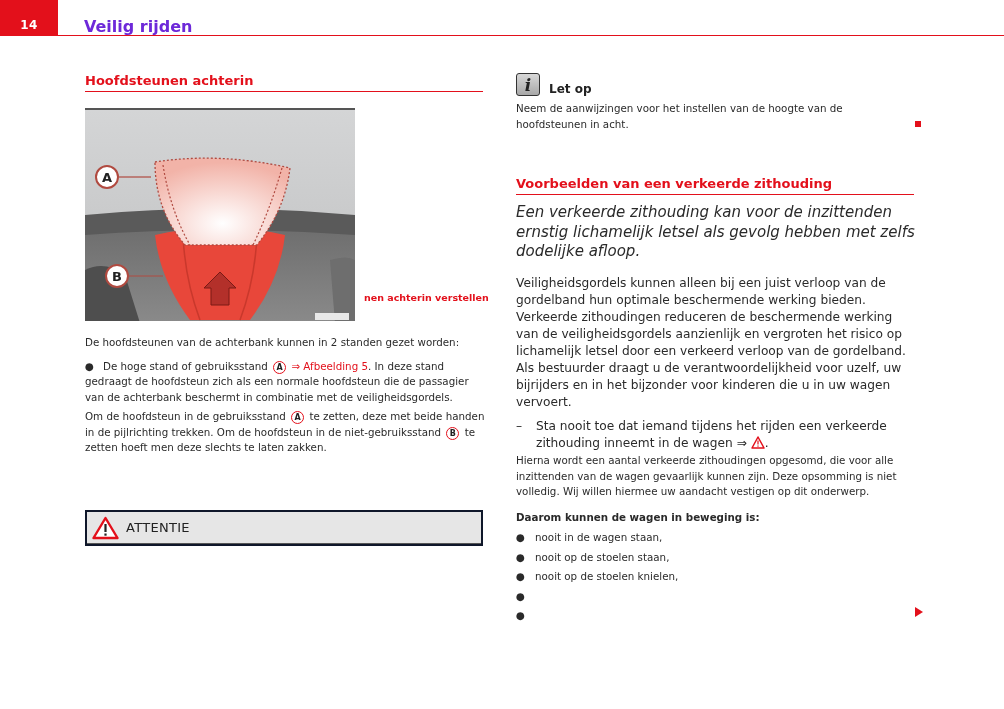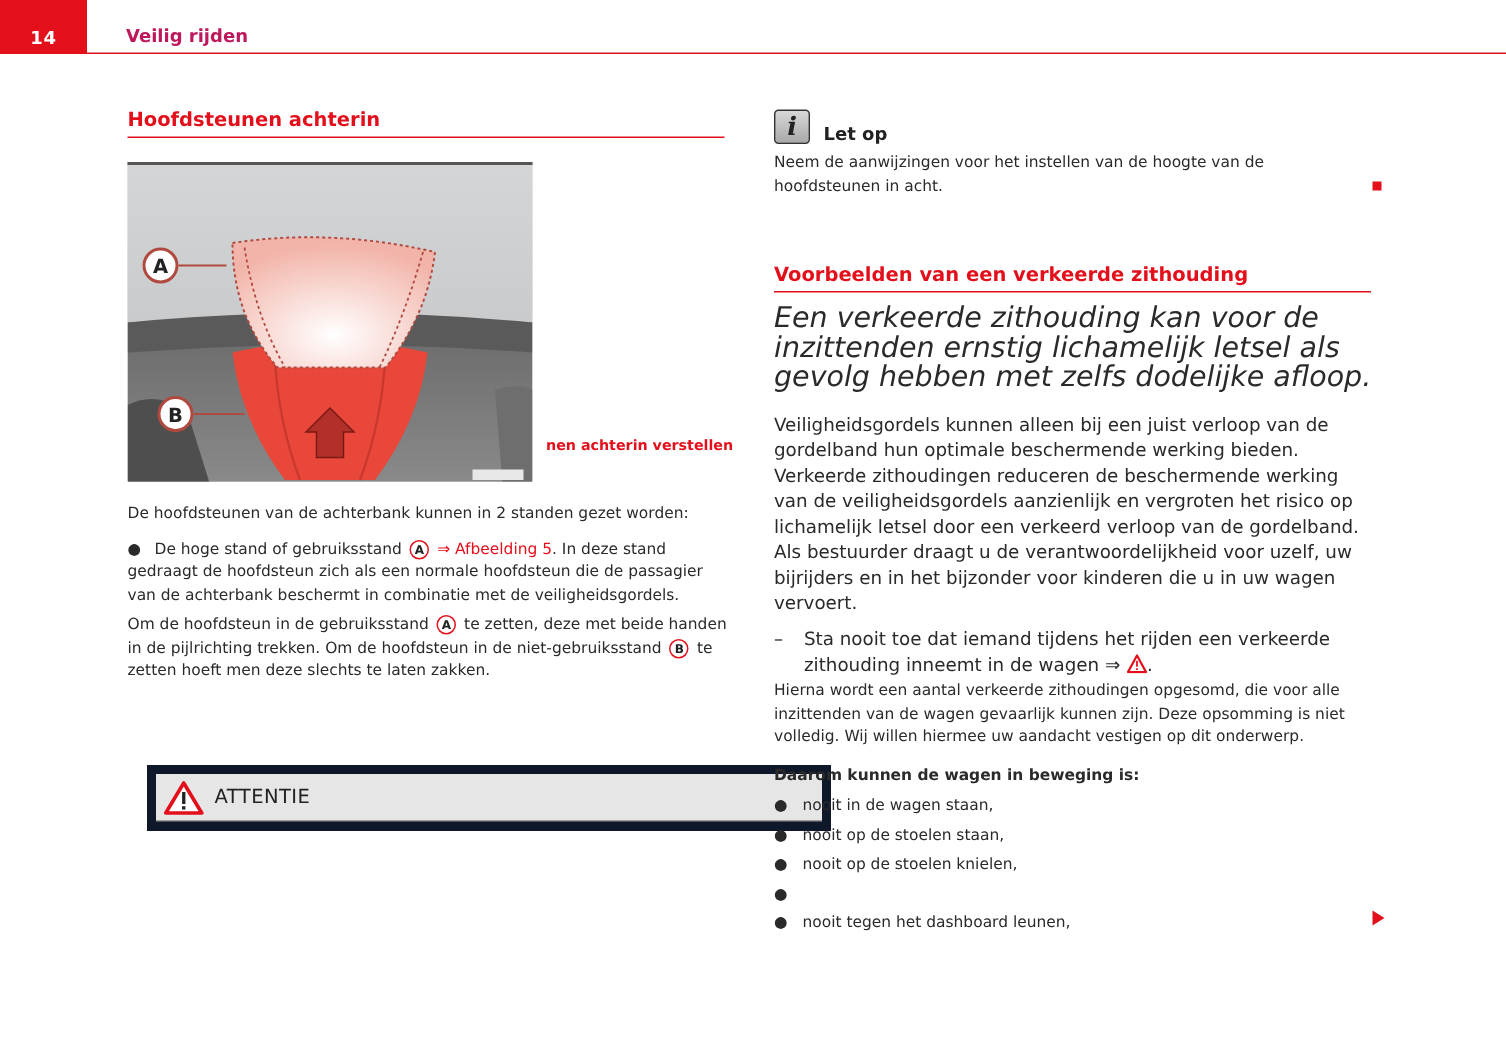--- a/index.html
+++ b/index.html
@@ -2,49 +2,49 @@
 <html><head>
 <meta charset="utf-8">
 <style>
   * { box-sizing: border-box; margin: 0; padding: 0; }
   html, body { width: 1004px; height: 709px; background: #ffffff; overflow: hidden; }
   body { position: relative; font-family: "DejaVu Sans", sans-serif; color: #2a2a2a; }
 
   
   .page-num-box { position: absolute; left: 0; top: 0; width: 58px; height: 36px; background: #e3101b; }
   .page-num { position: absolute; left: 0; top: 18px; width: 58px; text-align: center; color: #fff; font-size: 12px; font-weight: bold; letter-spacing: 0.5px; }
-  .header-title { position: absolute; left: 84px; top: 17px; font-size: 12px; font-weight: bold; color: #be185d; }
+  .header-title { position: absolute; left: 84px; top: 17px; font-size: 16px; font-weight: bold; color: #6d28d9; }
   .header-line { position: absolute; left: 0; top: 35px; width: 1004px; height: 1px; background: #e3101b; }
 
   
   .sec-head { position: absolute; font-size: 13px; font-weight: bold; color: #e3101b; border-bottom: 1px solid #e3101b; padding-bottom: 3px; }
 
   
   .figure { position: absolute; left: 85px; top: 108px; width: 270px; height: 213px; background: #c9cacb; overflow: hidden; border-top: 2px solid #555; }
   .fig-label { position: absolute; left: 364px; top: 292px; width: 125px; font-size: 9.5px; font-weight: bold; color: #e3101b; line-height: 12px; }
 
   .body-text { position: absolute; font-size: 10.3px; line-height: 15.5px; color: #2a2a2a; }
   .body-text p { margin-bottom: 8px; }
   .bullet { position: relative; padding-left: 0; }
   .dot { display: inline-block; width: 18px; }
   .xref { color: #e3101b; }
   .circ { display: inline-block; width: 13px; height: 13px; line-height: 11px; border: 1px solid #e3101b; border-radius: 50%; text-align: center; font-size: 8px; font-weight: bold; color: #222; vertical-align: 0px; margin: 0 2px; }
 
   
-  .attn { position: absolute; left: 98px; top: 510px; width: 456px; border: 6px solid #0f172a; }
+  .attn { position: absolute; left: 85px; top: 510px; width: 398px; border: 2px solid #0f172a; }
   .attn-head { background: #e6e6e6; height: 32px; border-bottom: 1px solid #555; display: flex; align-items: center; padding-left: 5px; }
   .attn-title { font-size: 13px; margin-left: 7px; color: #222; letter-spacing: 0.3px; }
   .attn-body { padding: 4px 4px 4px 4px; font-size: 10.3px; font-weight: bold; line-height: 15.5px; }
 
   
   .note-head { position: absolute; left: 516px; top: 73px; display: flex; align-items: flex-end; }
   .info-icon { width: 24px; height: 23px; border: 1px solid #333; border-radius: 3px; background: linear-gradient(#d8d8d8, #a8a8a8); display: flex; align-items: center; justify-content: center; font-family: "DejaVu Serif", serif; font-weight: bold; font-style: italic; font-size: 17px; color: #222; }
   .note-title { font-size: 12px; font-weight: bold; margin-left: 9px; color: #222; }
   .red-square { position: absolute; left: 915px; top: 121px; width: 6px; height: 6px; background: #e3101b; }
-  .intro { position: absolute; left: 516px; top: 203px; width: 400px; font-size: 19px; font-style: italic; line-height: 19.5px; color: #2a2a2a; }
+  .intro { position: absolute; left: 516px; top: 203px; width: 400px; font-size: 15px; font-style: italic; line-height: 19.5px; color: #2a2a2a; }
   .main-text { position: absolute; left: 516px; top: 275px; width: 400px; font-size: 12.2px; line-height: 17px; color: #2a2a2a; }
   .dash-item { display: flex; margin-top: 7px; }
   .dash { width: 20px; flex-shrink: 0; }
   .warn-tri { display: inline-block; vertical-align: -2px; }
   .small-text { position: absolute; left: 516px; top: 453px; width: 400px; font-size: 10.3px; line-height: 15.5px; }
   .list { position: absolute; left: 516px; top: 528px; width: 400px; font-size: 10.3px; line-height: 19.6px; list-style: none; }
   .list li { display: flex; }
   .list .dot { width: 19px; }
   .next-arrow { position: absolute; left: 915px; top: 607px; width: 0; height: 0; border-top: 5px solid transparent; border-bottom: 5px solid transparent; border-left: 8px solid #e3101b; }
 </style>
@@ -170,16 +170,15 @@
     </li>
   <li>
       <span class="dot">●</span>
       <span>nooit op de stoelen knielen,</span>
     </li>
   <li>
       <span class="dot">●</span>
     </li>
   <li>
       <span class="dot">●</span>
-      <span>nooit tegen het dashboard leunen,</span>
     </li>
 </ul>
 <div class="next-arrow"></div>
 
 </body></html>

